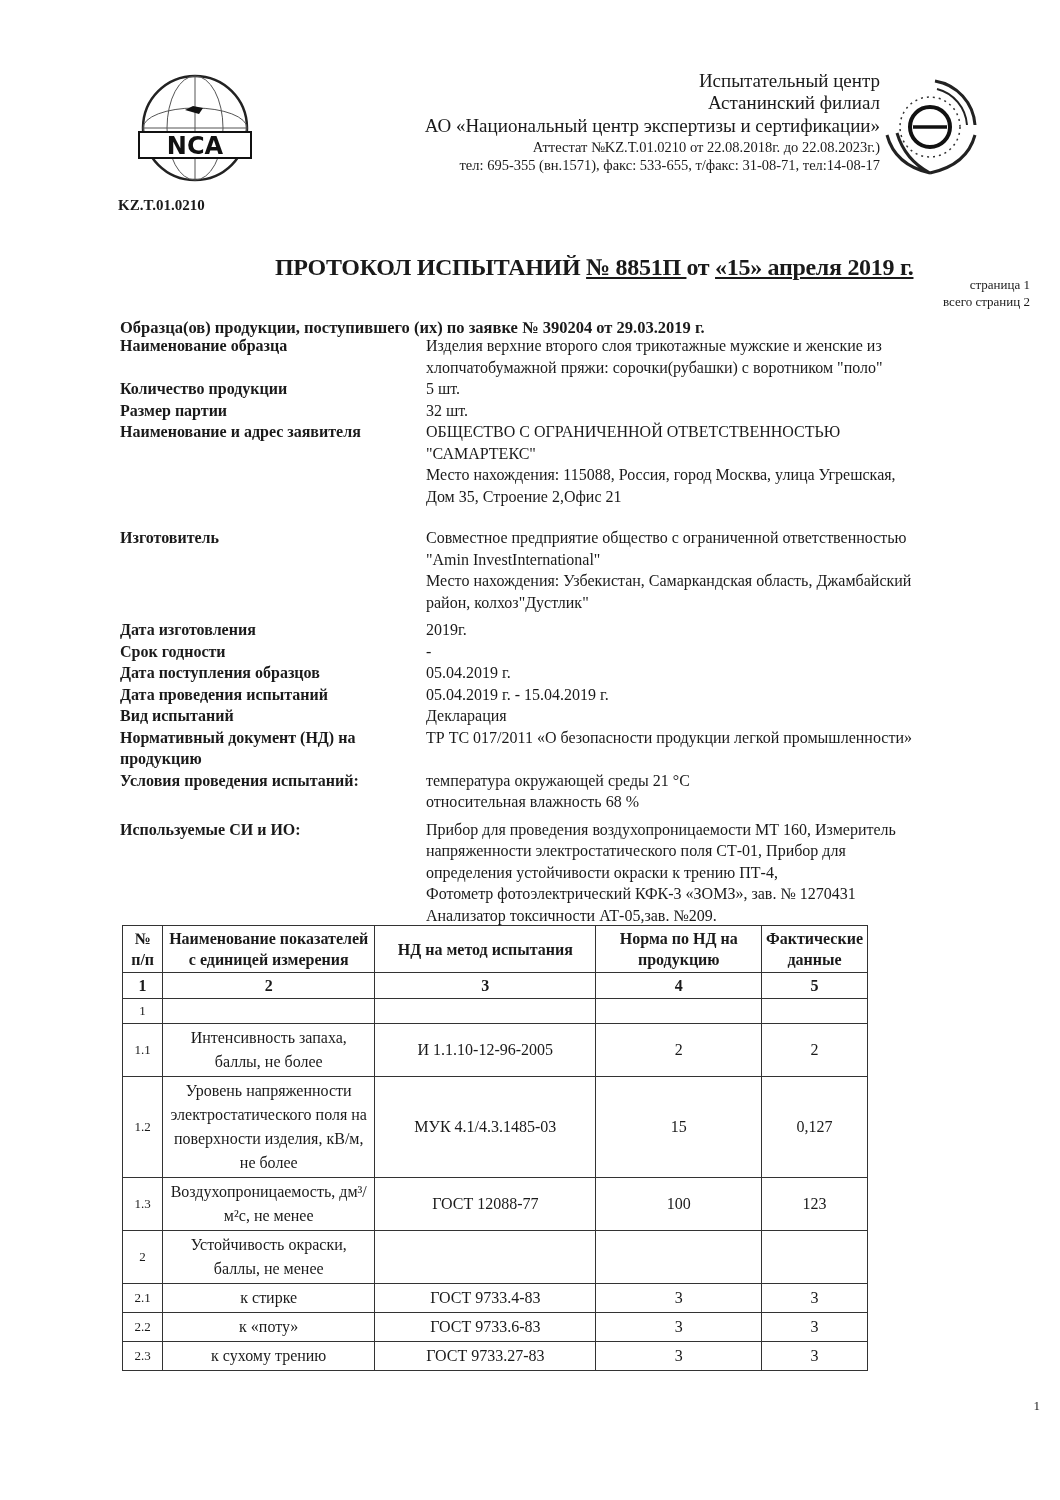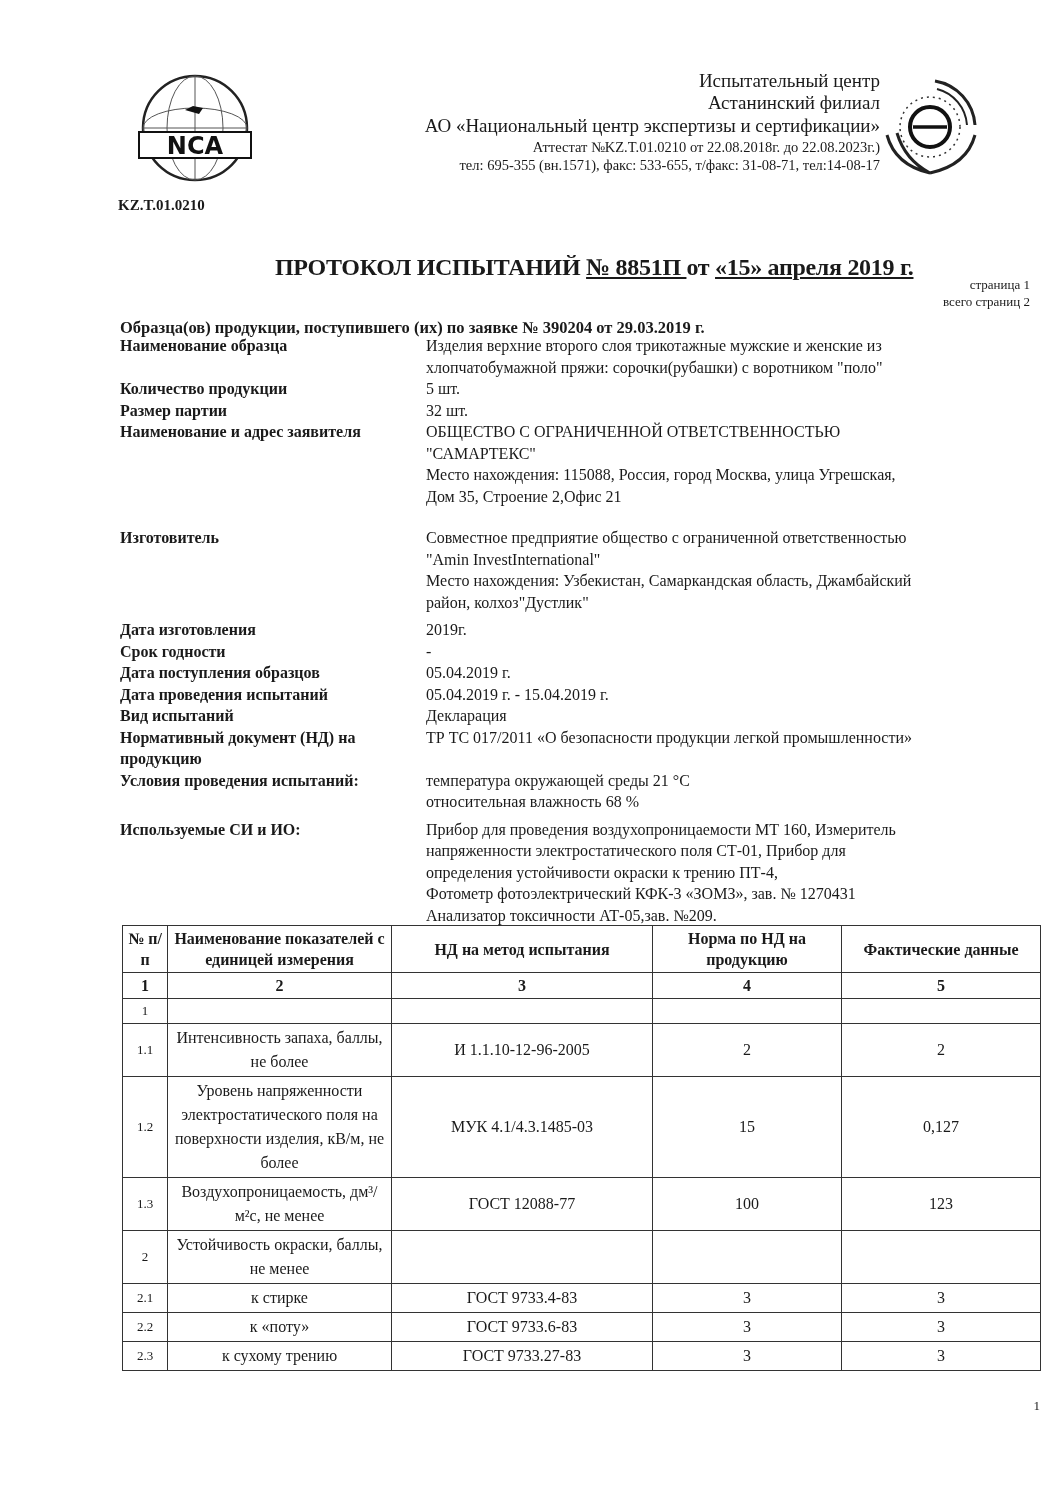--- a/index.html
+++ b/index.html
@@ -19,21 +19,21 @@
   .title u { text-decoration:underline; }
   .pageinfo { right:30px; top:276px; text-align:right; font-size:13px; line-height:17px; }
   .intro { left:120px; top:318px; font-weight:bold; font-size:16.5px; }
   .fields { left:120px; top:335px; width:920px; }
   .row { display:flex; font-size:16px; line-height:21.5px; }
   .row .lbl { width:306px; font-weight:bold; flex-shrink:0; }
   .row .val { flex:1; }
   .row .val span { display:block; }
   .justify span { text-align:justify; text-align-last:left; }
   
-  table { position:absolute; left:122px; top:925px; width:919px; border-collapse:collapse;
+  table { position:absolute; left:122px; top:925px; width:746px; border-collapse:collapse;
           font-size:16px; }
   td, th { border:1.5px solid #333; text-align:center; vertical-align:middle; padding:2px 4px; line-height:24px; }
   th { font-weight:bold; line-height:21px; }
   td.num { font-size:13px; width:36px; padding:0; }
   .footer-num { right:20px; top:1398px; font-size:13px; }
   .logo-left { left:135px; top:70px; width:120px; height:120px; }
   .logo-right { left:875px; top:75px; width:110px; height:110px; }
 </style>
 </head>
 <body>

